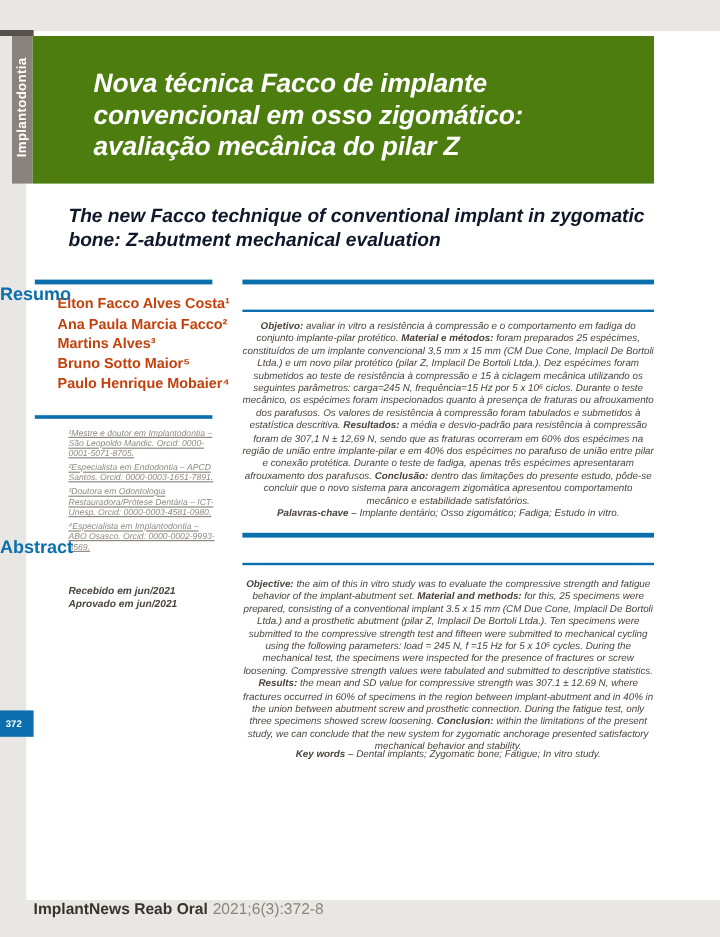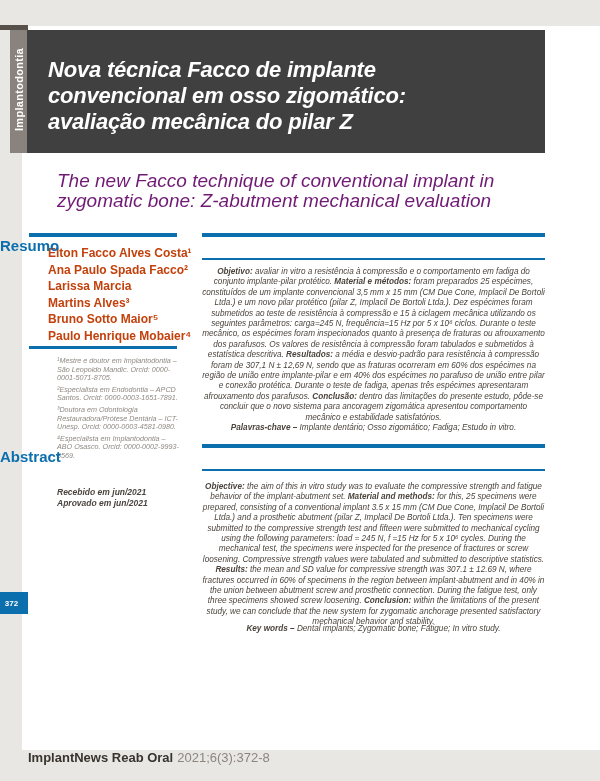--- a/index.html
+++ b/index.html
@@ -12,38 +12,38 @@
   .cap-bar{position:absolute;left:0;top:25px;width:28px;height:5px;background:#56514b;z-index:3;}
   .tab{
     position:absolute;left:10px;top:26px;width:17px;height:127px;background:#8a837d;z-index:2;
     display:flex;align-items:center;justify-content:center;
   }
   .tab-text{
     writing-mode:vertical-rl;transform:rotate(180deg);
     color:#ffffff;font-weight:700;font-size:11px;letter-spacing:.3px;white-space:nowrap;
   }
   .title-box{
-    position:absolute;left:27px;top:30px;width:518px;height:123px;background:#404040;
-    box-sizing:border-box;padding:27px 0 0 21px;z-index:1;
+    position:absolute;left:27px;top:30px;width:518px;height:123px;background:#4d7c0f;
+    box-sizing:border-box;padding:27px 0 0 51px;z-index:1;
   }
   .title-pt{
     margin:0;width:424px;color:#ffffff;font-weight:700;font-style:italic;
     font-size:22px;line-height:26px;letter-spacing:-.2px;
   }
   .title-en{
     position:absolute;left:57px;top:171px;width:488px;margin:0;
-    color:#701a75;font-weight:400;font-style:italic;font-size:19px;line-height:20px;
+    color:#0f172a;font-weight:700;font-style:italic;font-size:16px;line-height:20px;
   }
   .bar{position:absolute;background:#0b6fad;}
   .authors-bar-top{left:29px;top:233px;width:148px;height:4px;}
   .authors-bar-bottom{left:29px;top:346px;width:148px;height:3px;}
   .authors{position:absolute;left:48px;top:245px;width:145px;}
   .author{font-weight:700;font-size:12px;line-height:16.5px;color:#c2410c;white-space:nowrap;}
   .affiliations{position:absolute;left:57px;top:357px;width:128px;}
-  .affiliation{margin:0 4px 3px 0;font-size:7.2px;line-height:8.6px;font-style:italic;color:#8f8982;}
+  .affiliation{margin:0 4px 3px 0;font-size:7.2px;line-height:8.6px;font-style:italic;color:#8f8982;text-decoration:underline;}
   .dates{position:absolute;left:57px;top:487px;font-size:8.5px;line-height:10.5px;
     font-weight:700;font-style:italic;color:#4a443e;}
   .col{left:202px;width:343px;}
   .section-bar{position:absolute;left:202px;width:343px;height:4px;background:#0b6fad;}
   .section-rule{position:absolute;left:202px;width:343px;height:2px;background:#0b6fad;}
   .resumo-bar{top:233px;}
   .resumo-heading{top:237px;}
   .resumo-rule{top:258px;}
   .resumo-body{top:267px;}
   .resumo-keywords{top:423px;}
@@ -83,22 +83,21 @@
   <div class="title-box">
     <h1 class="title-pt">Nova técnica Facco de implante convencional em osso zigomático: avaliação mecânica do pilar Z</h1>
   </div>
 
   <h2 class="title-en">The new Facco technique of conventional implant in zygomatic bone: Z-abutment mechanical evaluation</h2>
 
   <div class="bar authors-bar-top"></div>
 
   <div class="authors">
       <div class="author">Elton Facco Alves Costa¹</div>
-      <div class="author">Ana Paulo Spada Facco²</div>
-      <div class="author">Larissa Marcia</div>
+      <div class="author">Ana Paula Marcia Facco²</div>
       <div class="author">Martins Alves³</div>
       <div class="author">Bruno Sotto Maior⁵</div>
       <div class="author">Paulo Henrique Mobaier⁴</div>
     </div>
 
   <div class="bar authors-bar-bottom"></div>
 
   <div class="affiliations">
       <p class="affiliation">¹Mestre e doutor em Implantodontia – São Leopoldo Mandic. Orcid: 0000-0001-5071-8705.</p>
       <p class="affiliation">²Especialista em Endodontia – APCD Santos. Orcid: 0000-0003-1651-7891.</p>

